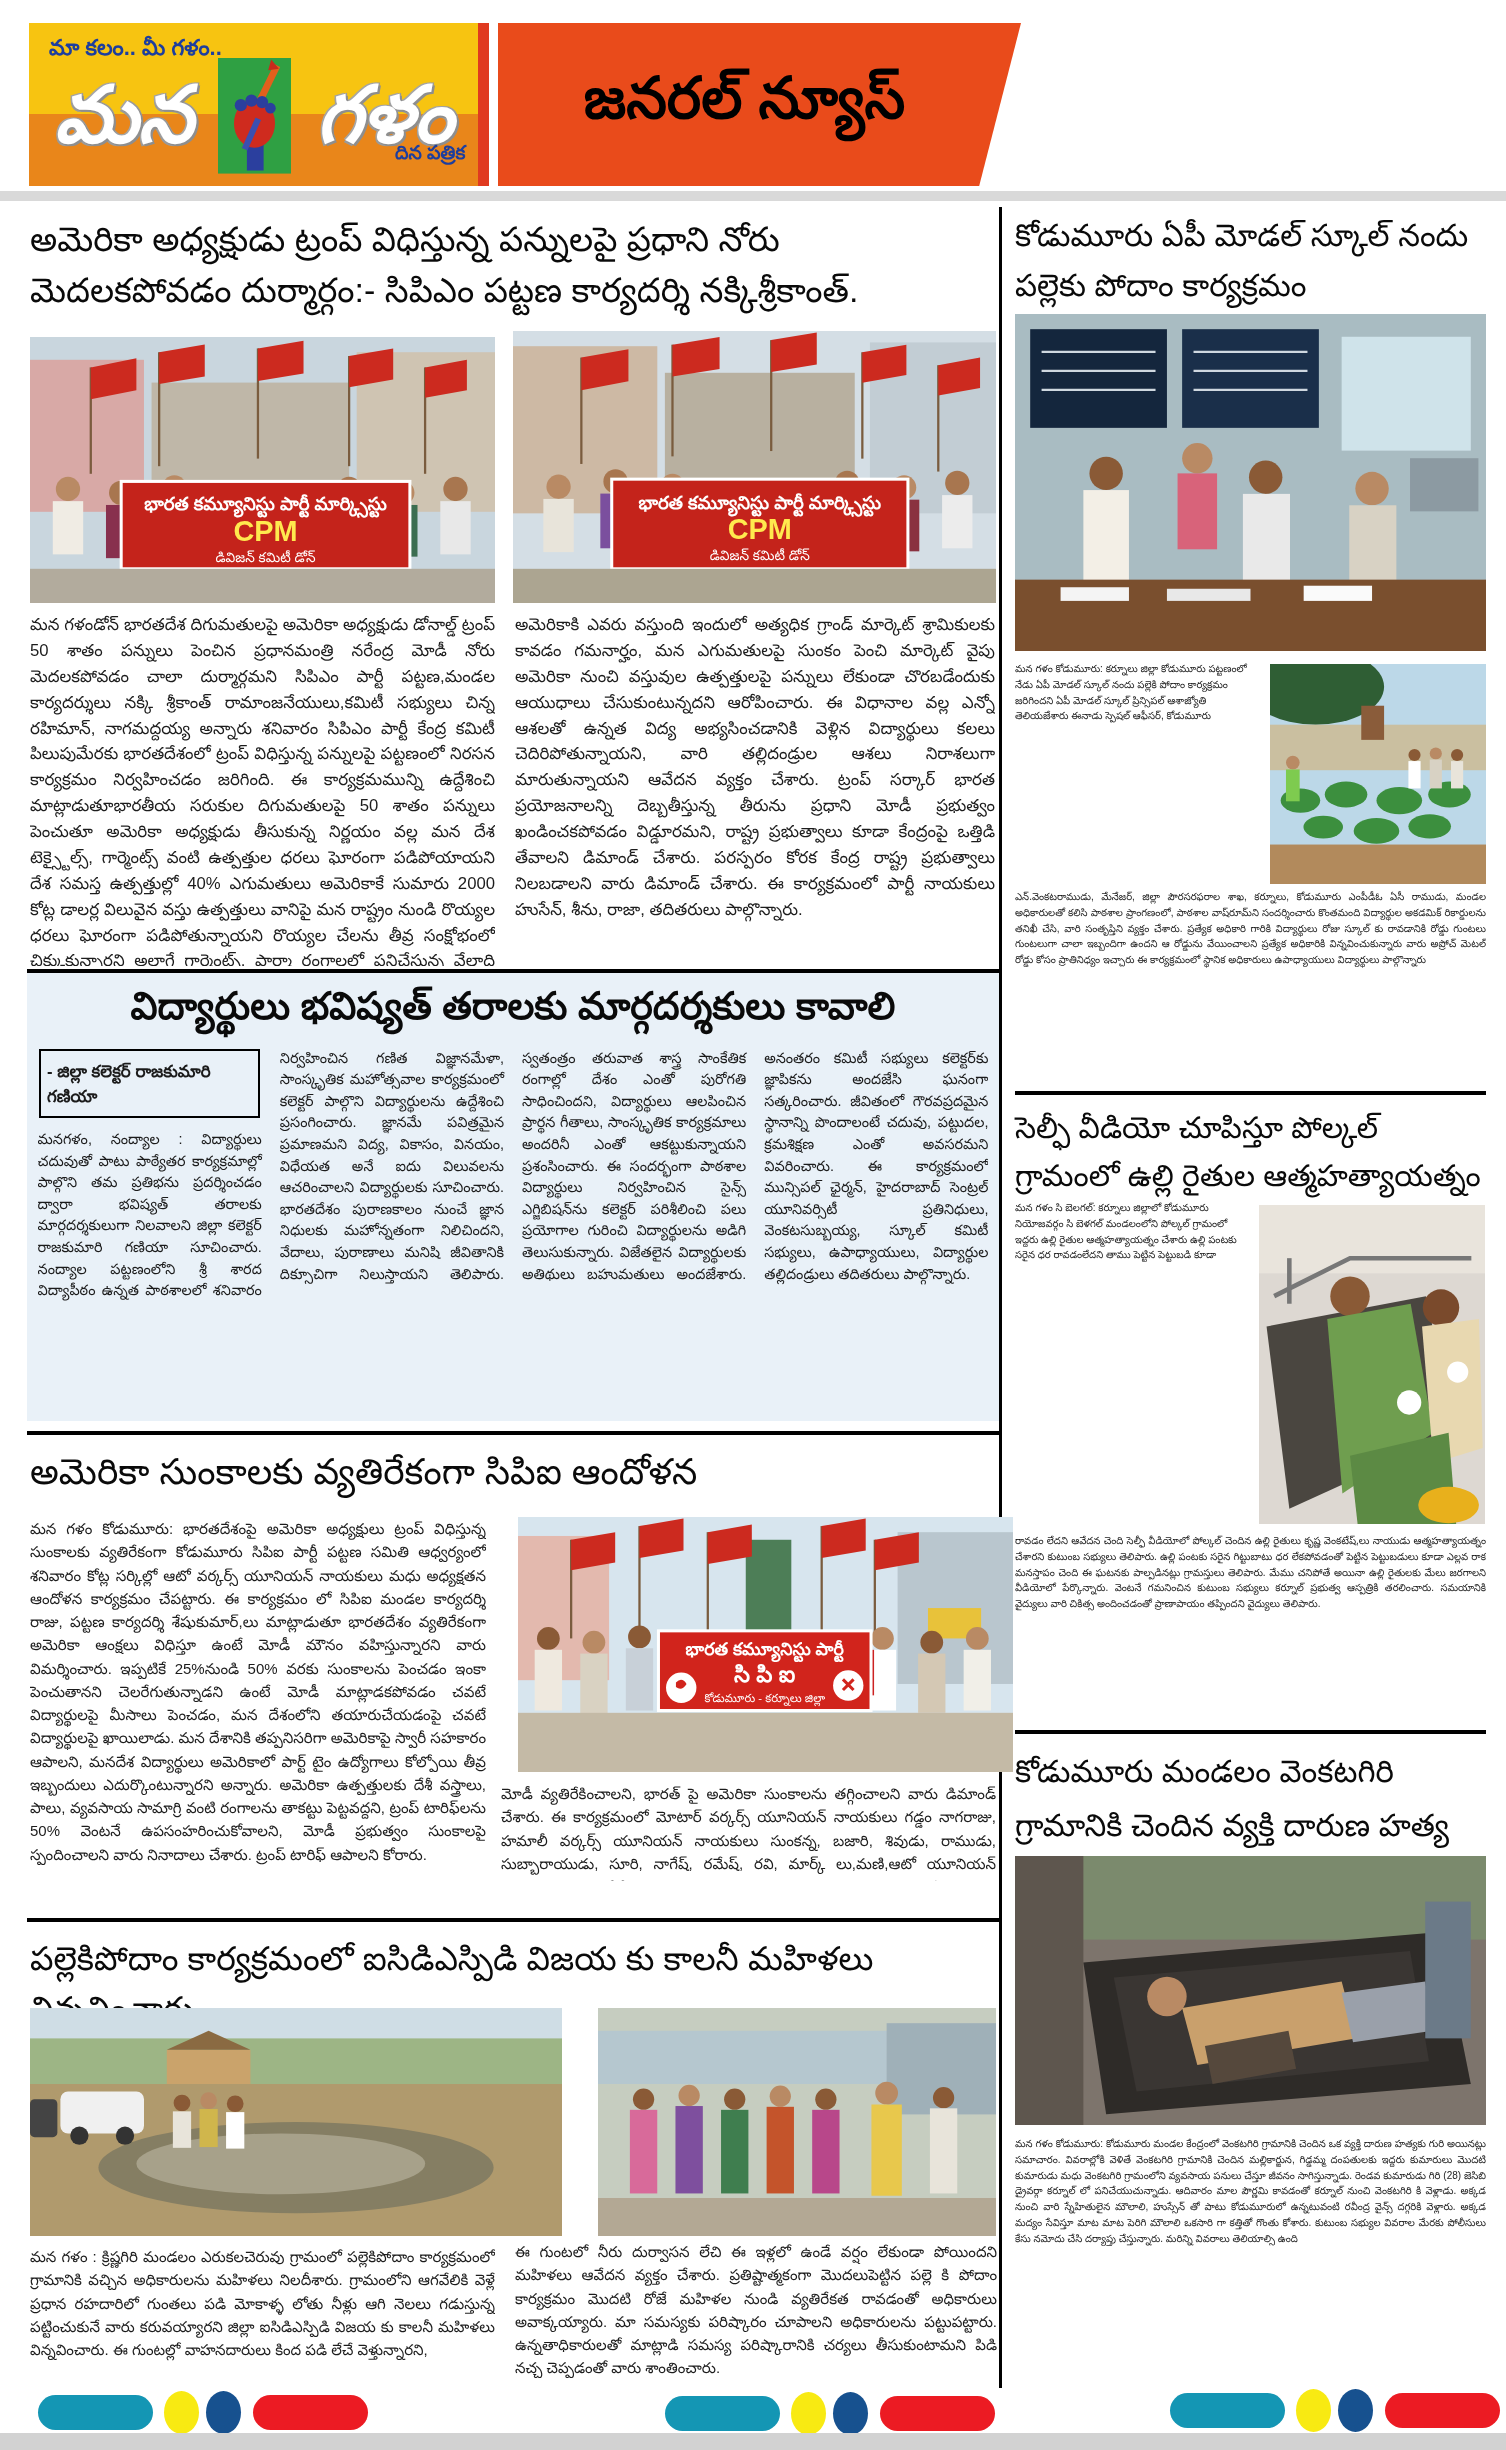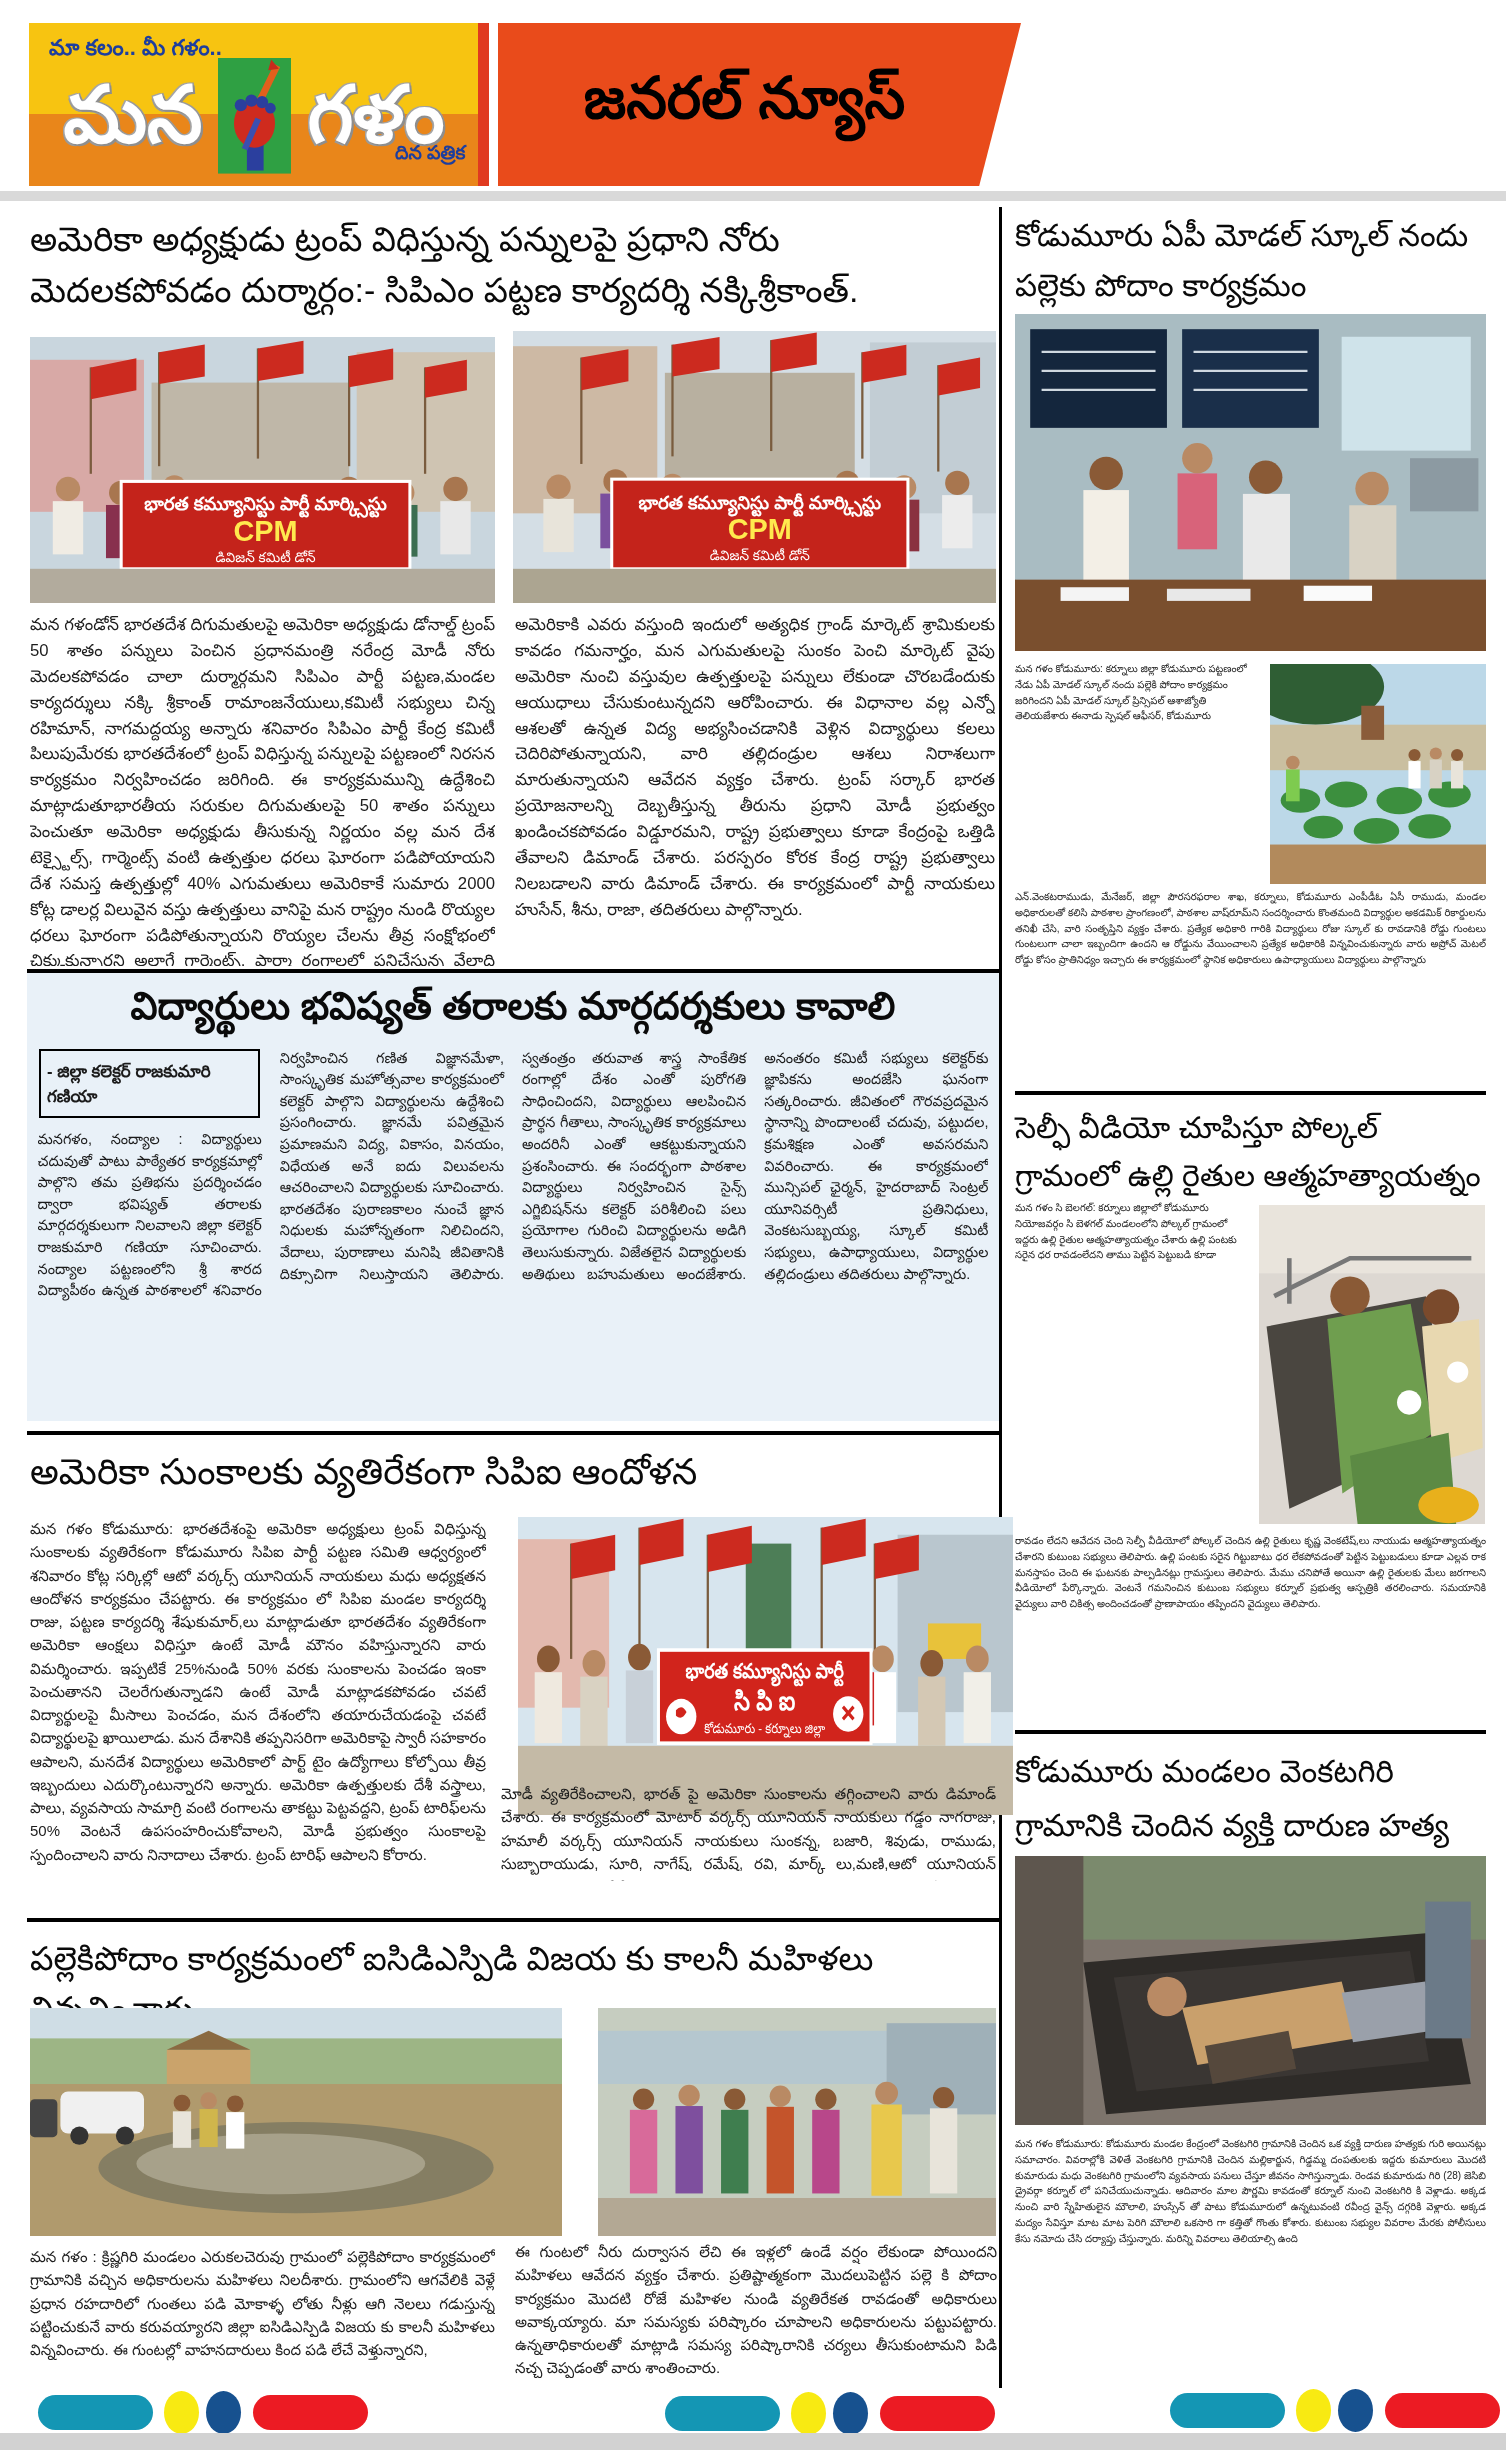--- a/index.html
+++ b/index.html
@@ -4,21 +4,21 @@
 <style>
   html,body{margin:0;padding:0;background:#ffffff;}
   .page{position:relative;width:1507px;height:2450px;background:#ffffff;overflow:hidden;
         font-family:"Liberation Sans","DejaVu Sans",sans-serif;color:#1b1b1b;}
   .abs{position:absolute;}
 
   
   .masthead{left:29px;top:23px;width:450px;height:163px;
     background:linear-gradient(to bottom,#F7C411 0 56%,#E9861A 56% 100%);overflow:hidden;}
   .tagline{position:absolute;left:20px;top:12px;font-size:22px;font-weight:bold;color:#1D3E9E;}
-  .title-row{position:absolute;left:0;top:35px;width:100%;display:flex;align-items:center;justify-content:center;gap:16px;}
+  .title-row{position:absolute;left:0;top:35px;width:100%;display:flex;align-items:center;justify-content:center;gap:25px;font-style:italic;}
   .title-word{font-size:79px;font-weight:800;color:#ffffff;line-height:1.2;
     text-shadow:2.3px 2.3px 0 #8e8e8e,-1.5px -1.5px 0 #a5a5a5,1.5px -1.5px 0 #9a9a9a,-1.5px 1.5px 0 #9a9a9a;}
   .fist-box{width:73px;height:115px;flex:0 0 auto;}
   .masthead-sub{position:absolute;right:13.7px;bottom:18px;font-size:19px;font-weight:bold;color:#1D3E9E;}
   .red-strip{left:478px;top:23px;width:10.6px;height:163px;background:#E03A20;}
   .edition-box{left:498px;top:23px;width:523px;height:163px;background:#E94B1B;
     clip-path:polygon(0 0,100% 0,92% 100%,0 100%);display:flex;align-items:center;justify-content:center;}
   .edition-text{font-size:58px;font-weight:800;color:#000000;padding-right:30px;}
   .date-box{left:1027px;top:23px;width:462px;height:163px;background:#1563B6;
     clip-path:polygon(8% 0,100% 0,100% 100%,0 100%);}
@@ -194,21 +194,21 @@
       <div class="byline-box">- జిల్లా కలెక్టర్ రాజకుమారి గణియా</div>
       <span>మనగళం, నంద్యాల : విద్యార్థులు చదువుతో పాటు పాఠ్యేతర కార్యక్రమాల్లో పాల్గొని తమ ప్రతిభను ప్రదర్శించడం ద్వారా భవిష్యత్ తరాలకు మార్గదర్శకులుగా నిలవాలని జిల్లా కలెక్టర్ రాజకుమారి గణియా సూచించారు. నంద్యాల పట్టణంలోని శ్రీ శారద విద్యాపీఠం ఉన్నత పాఠశాలలో శనివారం నిర్వహించిన గణిత విజ్ఞానమేళా, సాంస్కృతిక మహోత్సవాల కార్యక్రమంలో కలెక్టర్ పాల్గొని విద్యార్థులను ఉద్దేశించి ప్రసంగించారు. జ్ఞానమే పవిత్రమైన ప్రమాణమని విద్య, వికాసం, వినయం, విధేయత అనే ఐదు విలువలను ఆచరించాలని విద్యార్థులకు సూచించారు. భారతదేశం పురాణకాలం నుంచే జ్ఞాన నిధులకు మహోన్నతంగా నిలిచిందని, వేదాలు, పురాణాలు మనిషి జీవితానికి దిక్సూచిగా నిలుస్తాయని తెలిపారు. స్వతంత్రం తరువాత శాస్త్ర సాంకేతిక రంగాల్లో దేశం ఎంతో పురోగతి సాధించిందని, విద్యార్థులు ఆలపించిన ప్రార్థన గీతాలు, సాంస్కృతిక కార్యక్రమాలు అందరినీ ఎంతో ఆకట్టుకున్నాయని ప్రశంసించారు. ఈ సందర్భంగా పాఠశాల విద్యార్థులు నిర్వహించిన సైన్స్ ఎగ్జిబిషన్‌ను కలెక్టర్ పరిశీలించి పలు ప్రయోగాల గురించి విద్యార్థులను అడిగి తెలుసుకున్నారు. విజేతలైన విద్యార్థులకు అతిథులు బహుమతులు అందజేశారు. అనంతరం కమిటీ సభ్యులు కలెక్టర్‌కు జ్ఞాపికను అందజేసి ఘనంగా సత్కరించారు. జీవితంలో గౌరవప్రదమైన స్థానాన్ని పొందాలంటే చదువు, పట్టుదల, క్రమశిక్షణ ఎంతో అవసరమని వివరించారు. ఈ కార్యక్రమంలో మున్సిపల్ ఛైర్మన్, హైదరాబాద్ సెంట్రల్ యూనివర్సిటీ ప్రతినిధులు, వెంకటసుబ్బయ్య, స్కూల్ కమిటీ సభ్యులు, ఉపాధ్యాయులు, విద్యార్థుల తల్లిదండ్రులు తదితరులు పాల్గొన్నారు.</span>
     </div>
   </div>
   <div class="abs hrule" style="left:27px;top:1431px;width:972px;"></div>
 
   <div class="abs hl" style="left:30px;top:1445px;width:965px;font-size:36px;line-height:1.5;">అమెరికా సుంకాలకు వ్యతిరేకంగా సిపిఐ ఆందోళన</div>
 
   <div class="abs bodytext b20" style="left:30px;top:1517px;width:456px;height:363px;">మన గళం కోడుమూరు: భారతదేశంపై అమెరికా అధ్యక్షులు ట్రంప్ విధిస్తున్న సుంకాలకు వ్యతిరేకంగా కోడుమూరు సిపిఐ పార్టీ పట్టణ సమితి ఆధ్వర్యంలో శనివారం కోట్ల సర్కిల్లో ఆటో వర్కర్స్ యూనియన్ నాయకులు మధు అధ్యక్షతన ఆందోళన కార్యక్రమం చేపట్టారు. ఈ కార్యక్రమం లో సిపిఐ మండల కార్యదర్శి రాజు, పట్టణ కార్యదర్శి శేషుకుమార్,లు మాట్లాడుతూ భారతదేశం వ్యతిరేకంగా అమెరికా ఆంక్షలు విధిస్తూ ఉంటే మోడీ మౌనం వహిస్తున్నారని వారు విమర్శించారు. ఇప్పటికే 25%నుండి 50% వరకు సుంకాలను పెంచడం ఇంకా పెంచుతానని చెలరేగుతున్నాడని ఉంటే మోడీ మాట్లాడకపోవడం చవటే విద్యార్థులపై మీసాలు పెంచడం, మన దేశంలోని తయారుచేయడంపై చవటే విద్యార్థులపై ఖాయిలాడు. మన దేశానికి తప్పనిసరిగా అమెరికాపై స్వారీ సహకారం ఆపాలని, మనదేశ విద్యార్థులు అమెరికాలో పార్ట్ టైం ఉద్యోగాలు కోల్పోయి తీవ్ర ఇబ్బందులు ఎదుర్కొంటున్నారని అన్నారు. అమెరికా ఉత్పత్తులకు దేశీ వస్త్రాలు, పాలు, వ్యవసాయ సామాగ్రి వంటి రంగాలను తాకట్టు పెట్టవద్దని, ట్రంప్ టారిఫ్‌లను 50% వెంటనే ఉపసంహరించుకోవాలని, మోడీ ప్రభుత్వం సుంకాలపై స్పందించాలని వారు నినాదాలు చేశారు. ట్రంప్ టారిఫ్ ఆపాలని కోరారు.</div>
 
-  <div class="abs photo" style="left:501px;top:1517px;width:495px;height:298px;padding-left:17px;">
+  <div class="abs photo" style="left:501px;top:1517px;width:495px;height:255px;padding-left:17px;">
     <svg viewBox="0 0 652 336" preserveAspectRatio="none">
       <rect width="652" height="336" fill="#d7e5ee"></rect>
       <rect x="0" y="25" width="120" height="190" fill="#e3b9ae"></rect>
       <rect x="500" y="20" width="152" height="200" fill="#b9c6ce"></rect>
       <rect x="540" y="120" width="70" height="40" fill="#e8c23a"></rect>
       <rect x="300" y="30" width="60" height="150" fill="#4d7e57"></rect>
       <g stroke="#7a5c3e" stroke-width="3">
         <line x1="70" y1="30" x2="70" y2="160"></line>
           <line x1="160" y1="12" x2="160" y2="150"></line>
         <line x1="250" y1="20" x2="250" y2="150"></line>

